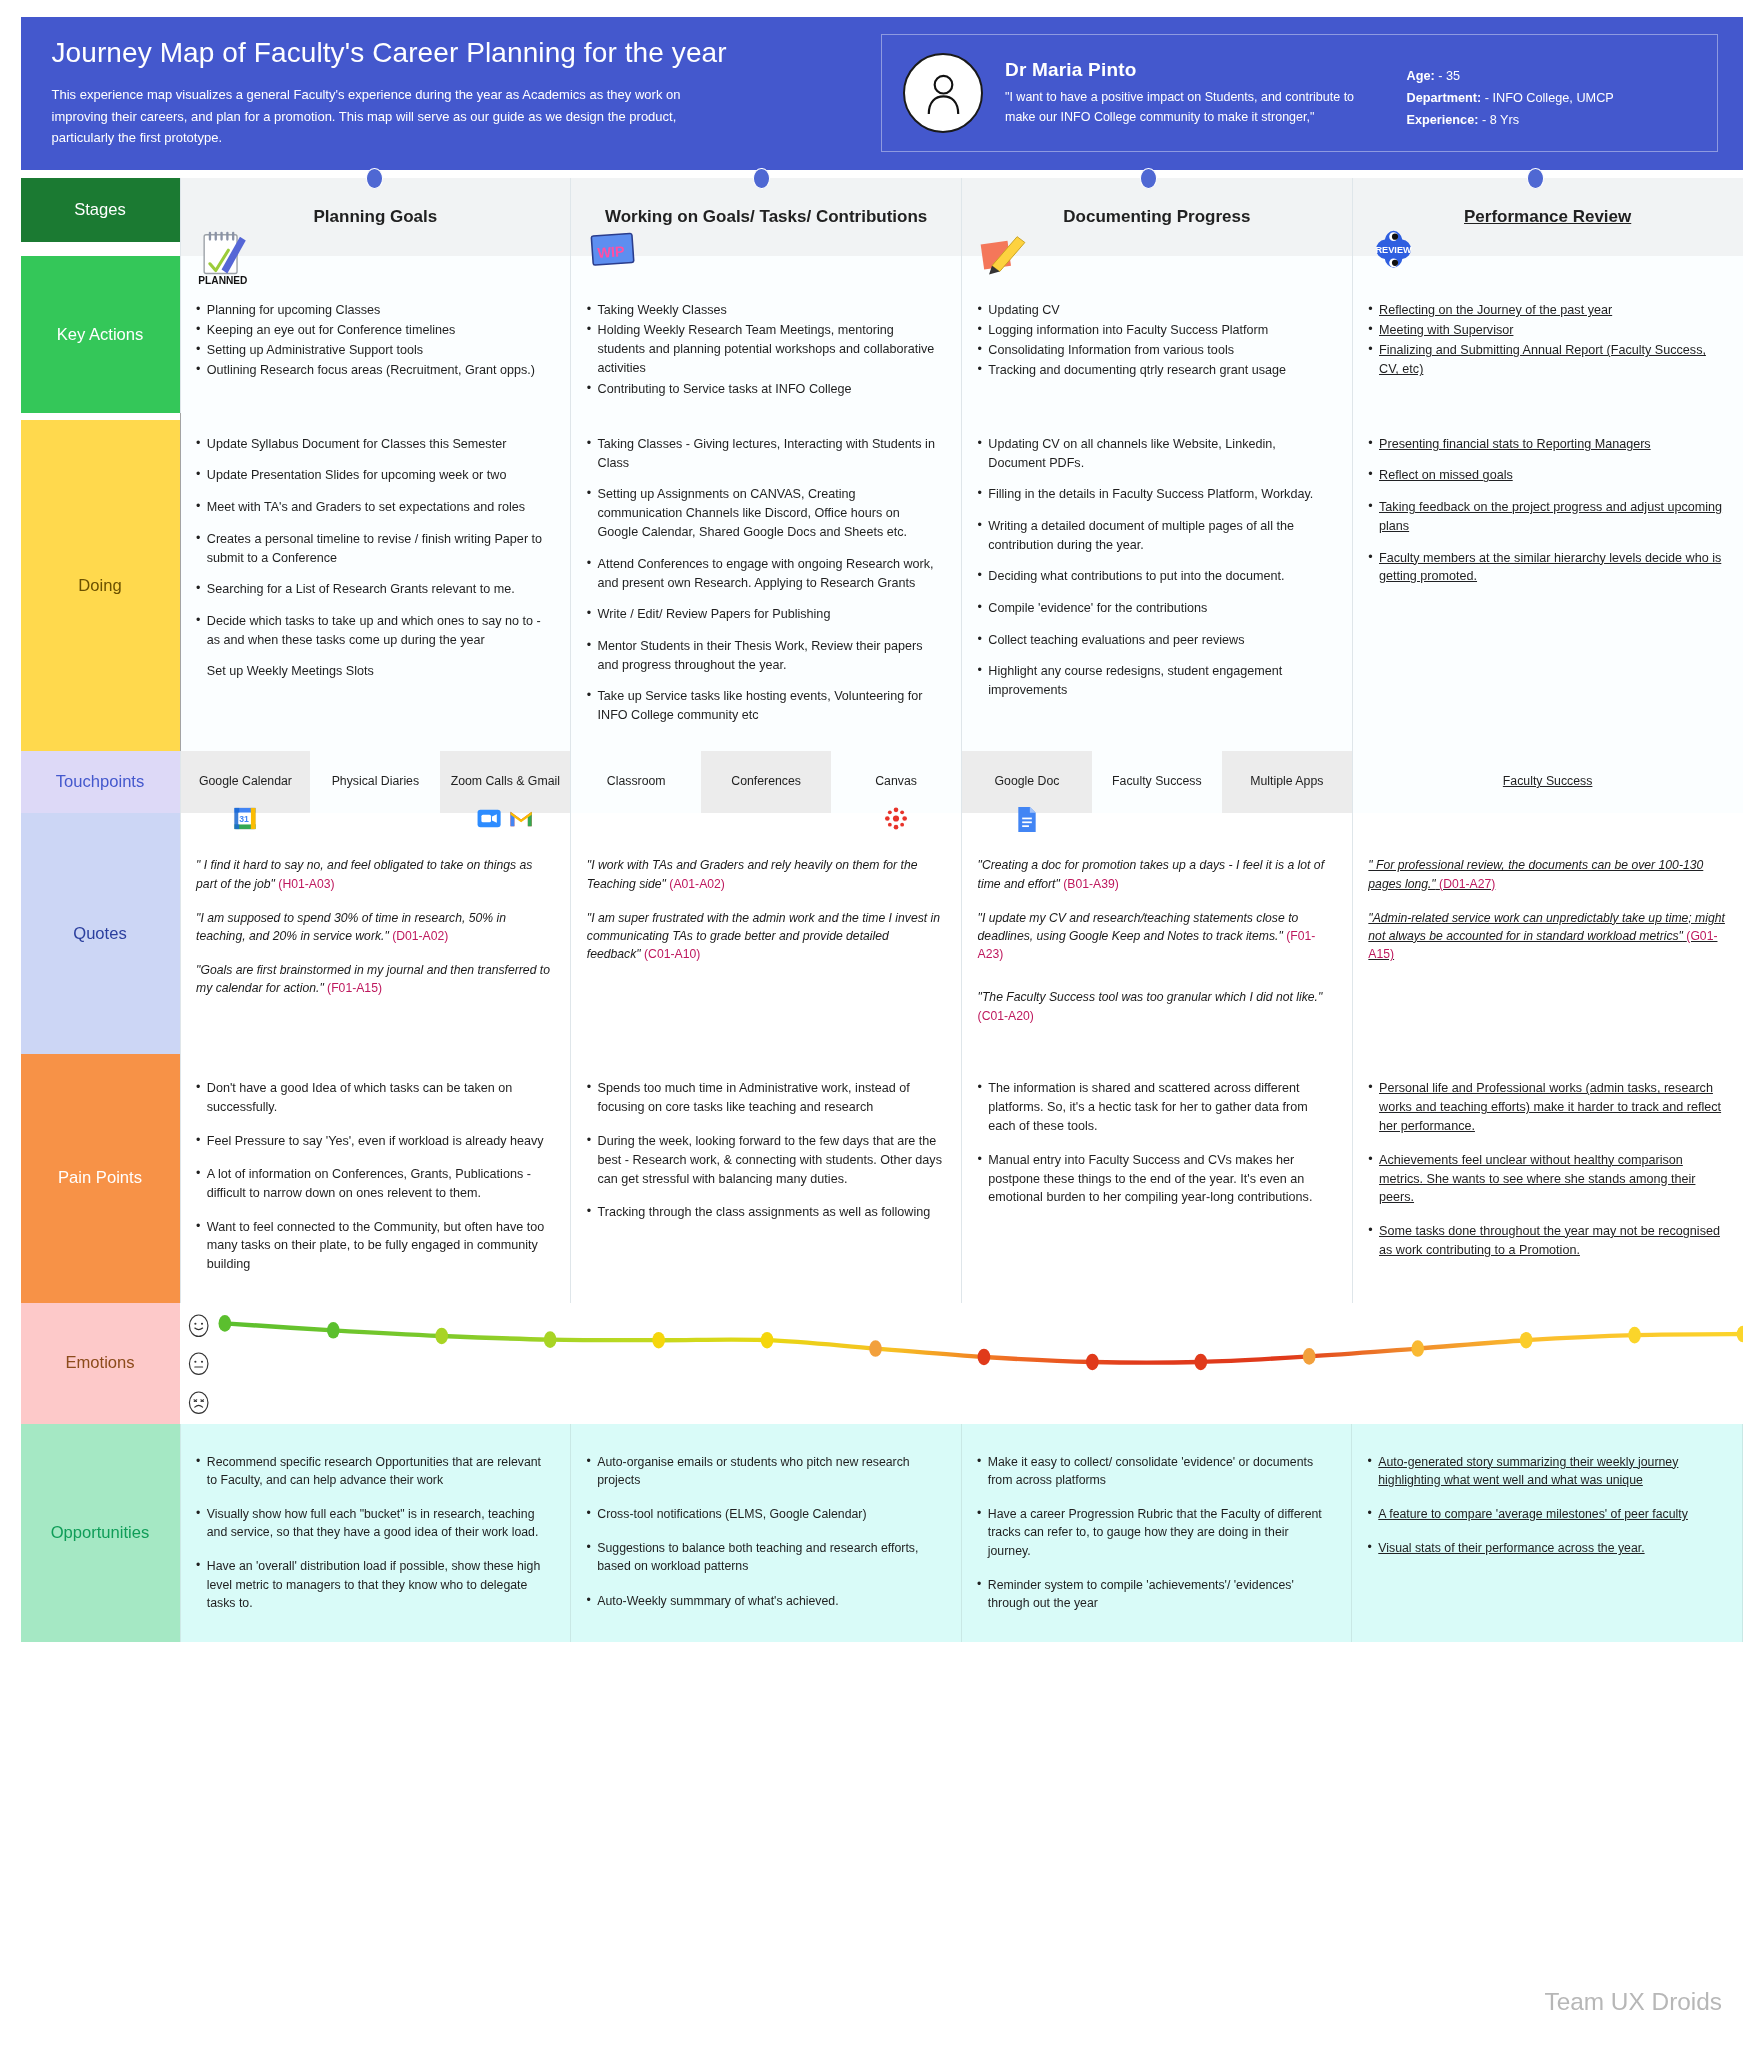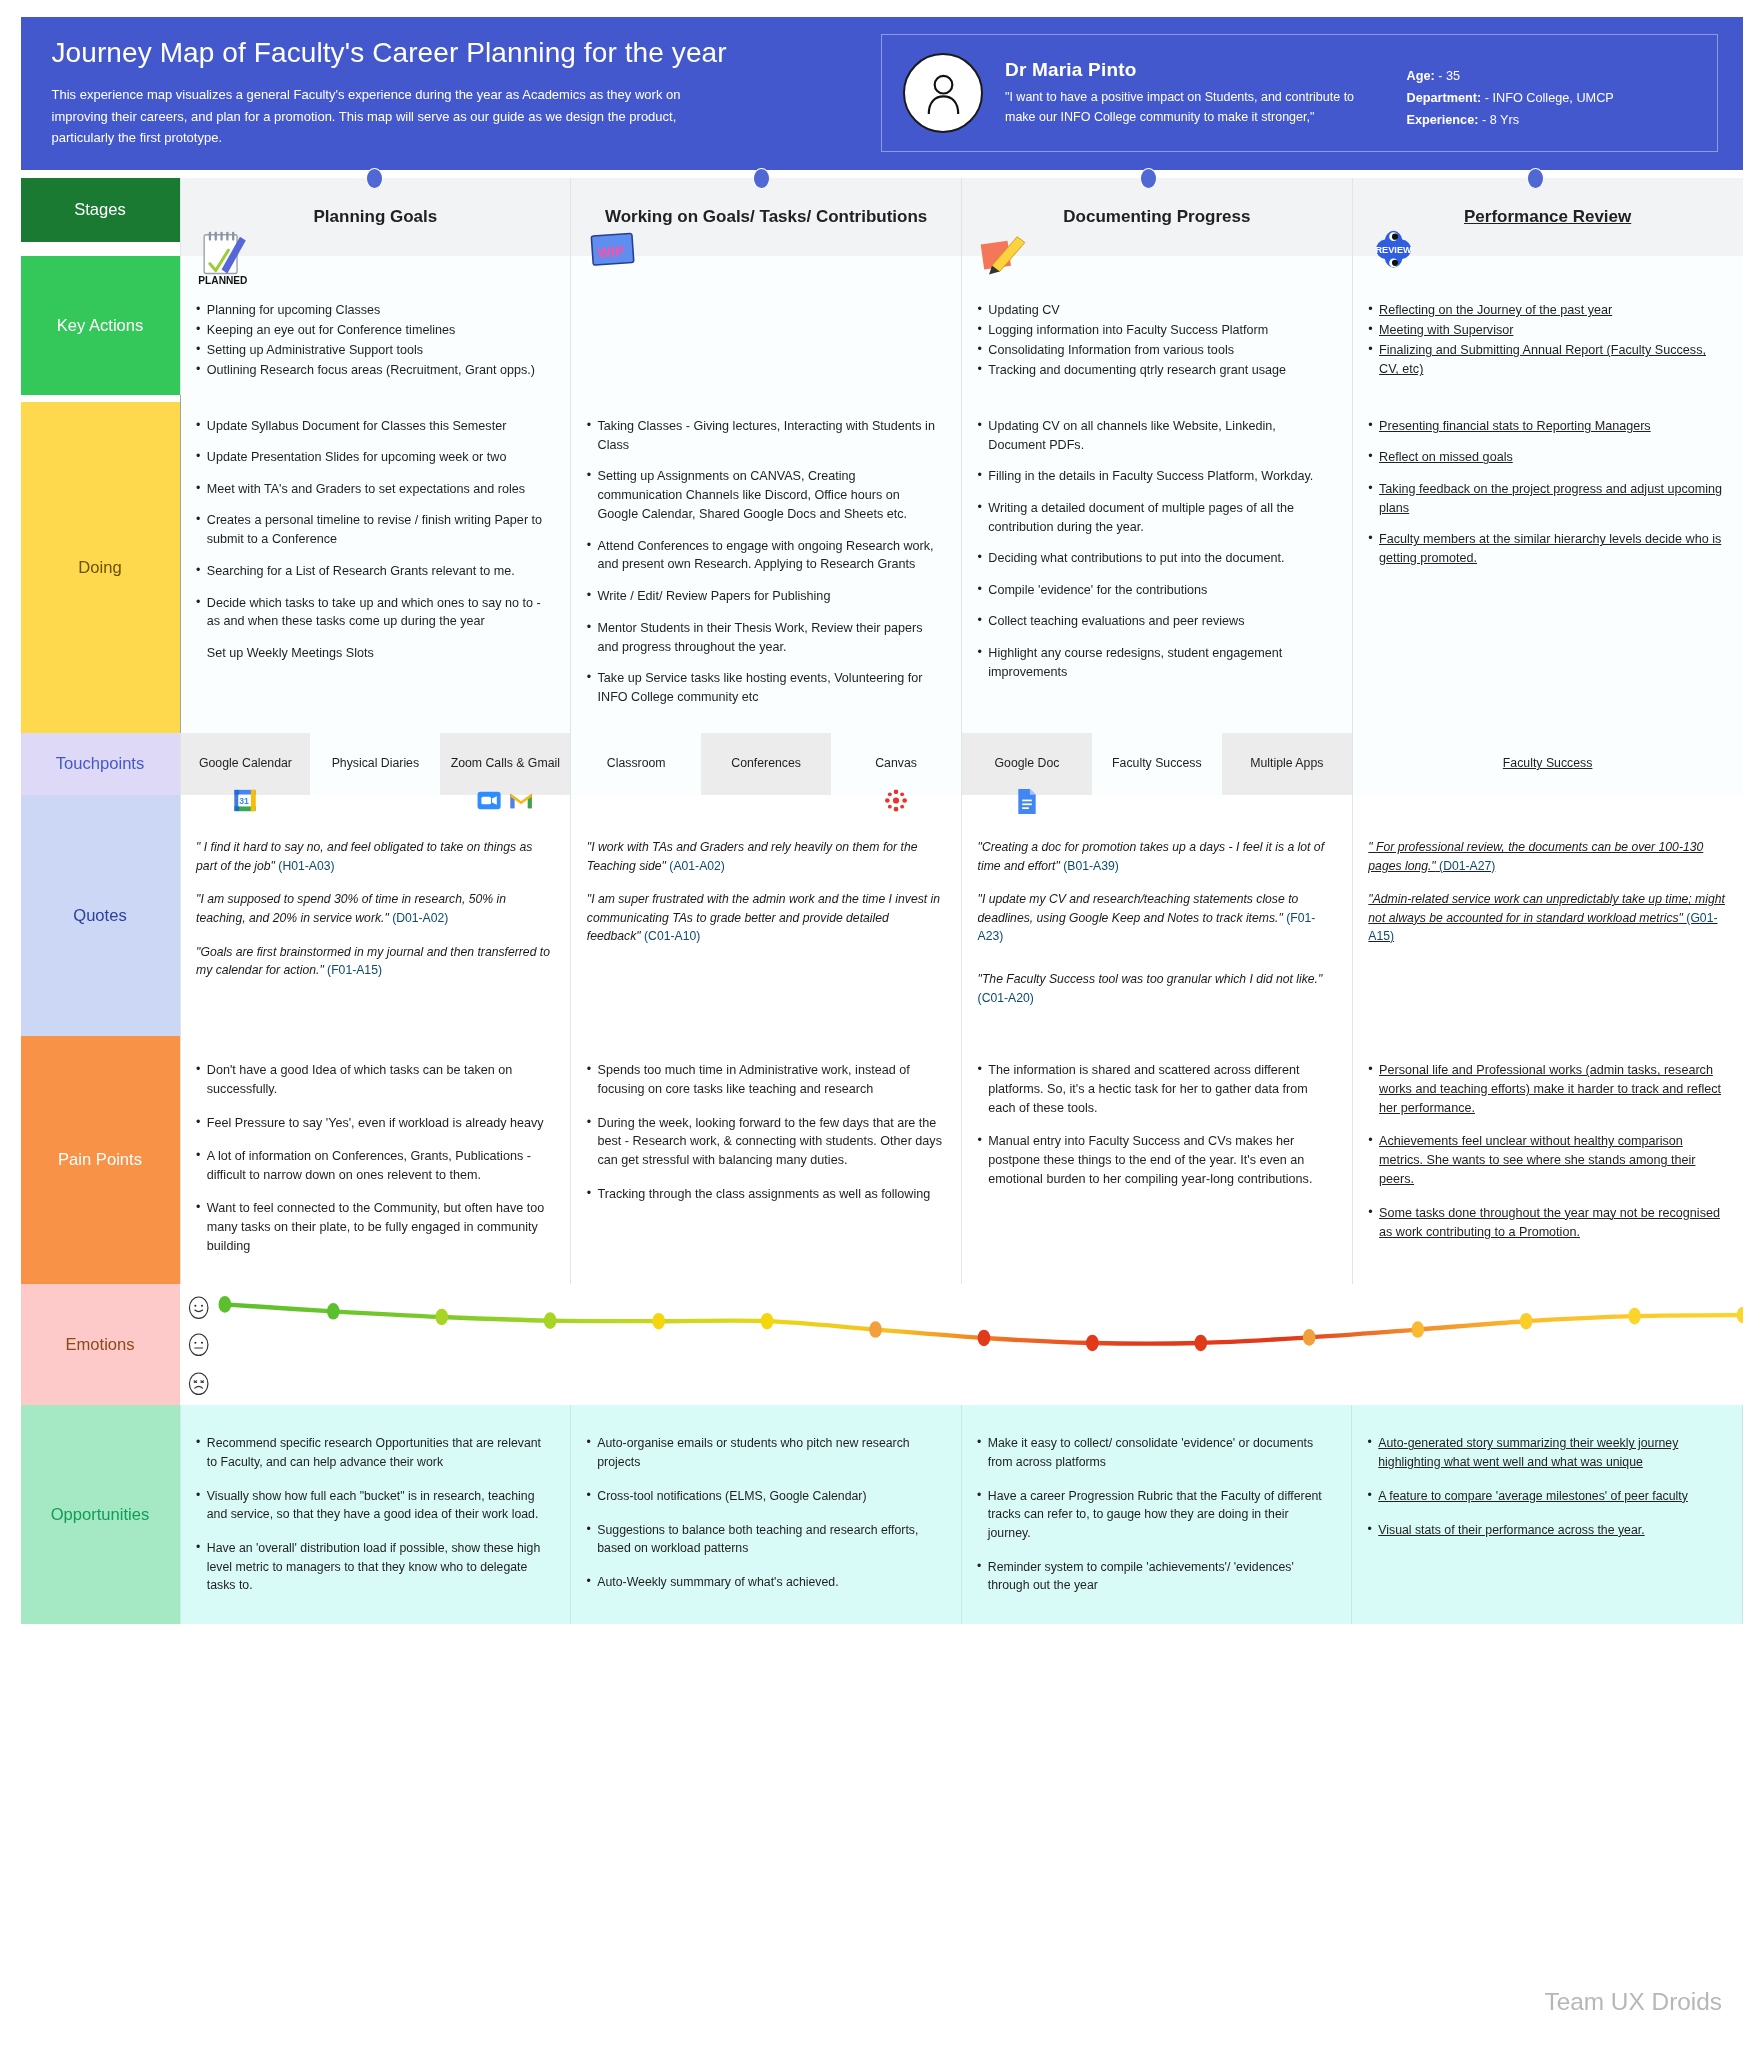--- a/index.html
+++ b/index.html
@@ -107,21 +107,21 @@
   }
   .tp.shade { background:#ececec; }
   .tp-icons { position:absolute; left:50%; transform:translateX(-50%); top: 55px; display:flex; gap:6.8px; }
 
   
   .row-quotes { }
   .row-quotes .rowlabel { background:#ccd6f5; color:#2b3f9e; }
   .row-quotes .cells { background:#ffffff; border-left:1px solid #dfe6ea; }
   .row-quotes .cell { padding-top: 43px; }
   .q { font-size:12.2px; font-style: italic; line-height:1.5; margin-bottom: 15.6px; color:#1a1a1a; }
-  .q .code { color:#0c4a6e; font-style: normal; }
+  .q .code { color:#be185d; font-style: normal; }
 
   
   .row-pain .rowlabel { background:#f79247; color:#ffffff; }
   .row-pain .cells { background:#ffffff; border-left:1px solid #dfe6ea; }
   .row-pain .cell { padding-top: 25px; }
   .row-pain ul.blist li { margin-bottom: 14.6px; line-height:1.5; }
 
   
   .row-emotions { height: 121px; }
   .row-emotions .rowlabel { background:#fdc9c9; color:#8c4b1b; height:121px; }
@@ -210,20 +210,25 @@
           </ul>
         </div>
 
         <div class="cell">
           <div class="stageicon">
             <svg width="55" height="60" viewBox="0 0 56 62">
               <rect x="5" y="8" width="42" height="30" rx="2" fill="#5d8ef0" stroke="#2a3c8c" stroke-width="1.6" transform="rotate(-4 26 23)"></rect>
               <text x="10" y="31" font-size="15" font-weight="700" fill="#ff4fa3" font-family="'Liberation Sans',sans-serif" transform="rotate(-4 26 23)">WIP</text>
             </svg>
           </div>
+          <ul class="blist">
+            <li>Taking Weekly Classes</li>
+            <li>Holding Weekly Research Team Meetings, mentoring students and planning potential workshops and collaborative activities</li>
+            <li>Contributing to Service tasks at INFO College</li>
+          </ul>
         </div>
 
         <div class="cell">
           <div class="stageicon">
             <svg width="55" height="60" viewBox="0 0 56 62">
               <rect x="4" y="16" width="28" height="26" fill="#f4775a" transform="rotate(-8 18 29)"></rect>
               <path d="M14 40 L40 10 l8 6 L22 46 z" fill="#fdd23f" stroke="#c9a21f" stroke-width="1"></path>
               <path d="M14 40 l8 6 l-11 3 z" fill="#343434"></path>
             </svg>
           </div>

